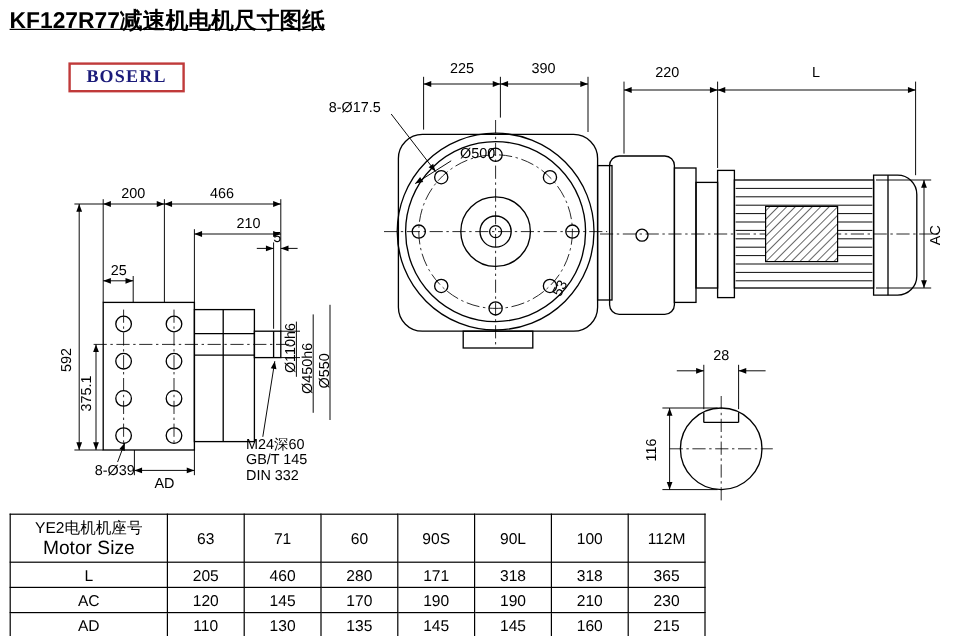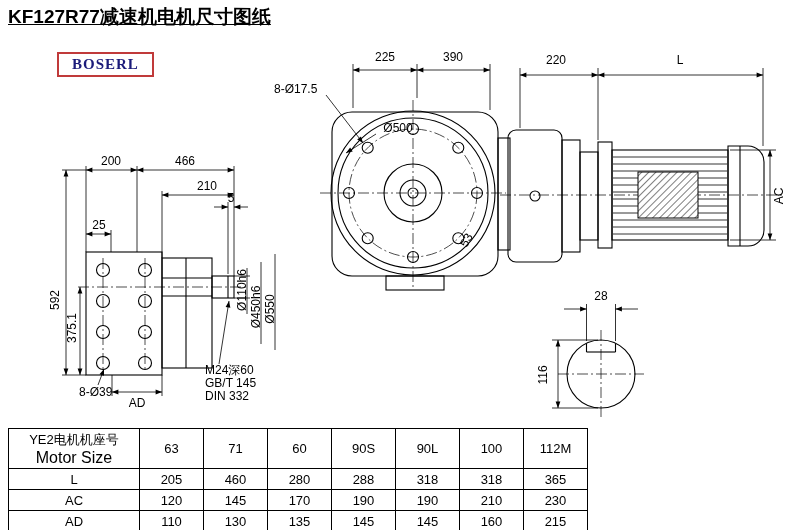--- a/index.html
+++ b/index.html
@@ -288,21 +288,21 @@
       <th>90S</th>
       <th>90L</th>
       <th>100</th>
       <th>112M</th>
     </tr>
     <tr>
       <td>L</td>
       <td>205</td>
       <td>460</td>
       <td>280</td>
-      <td>288</td>
+      <td>171</td>
       <td>318</td>
       <td>318</td>
       <td>365</td>
     </tr>
     <tr>
       <td>AC</td>
       <td>120</td>
       <td>145</td>
       <td>170</td>
       <td>190</td>

